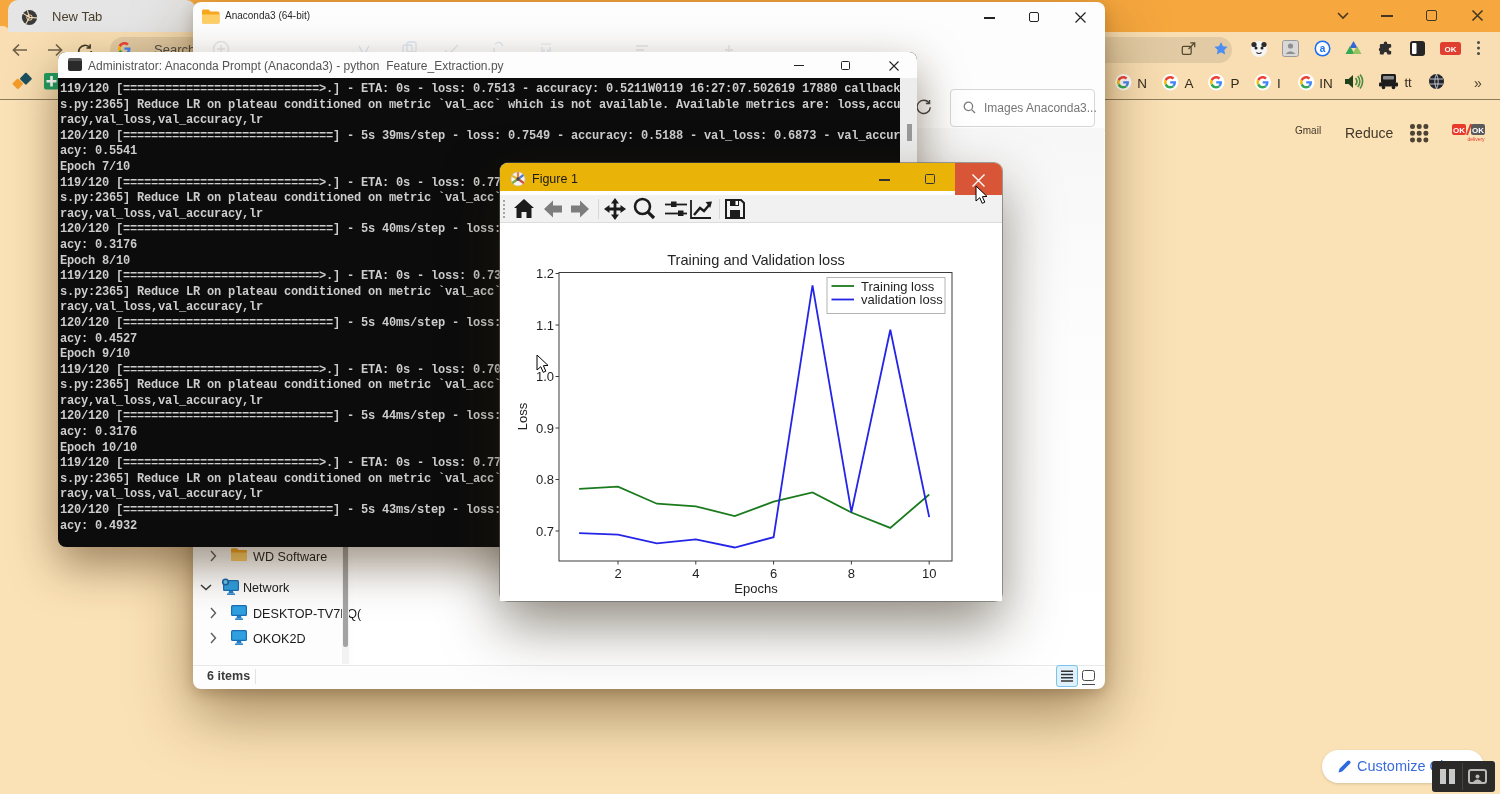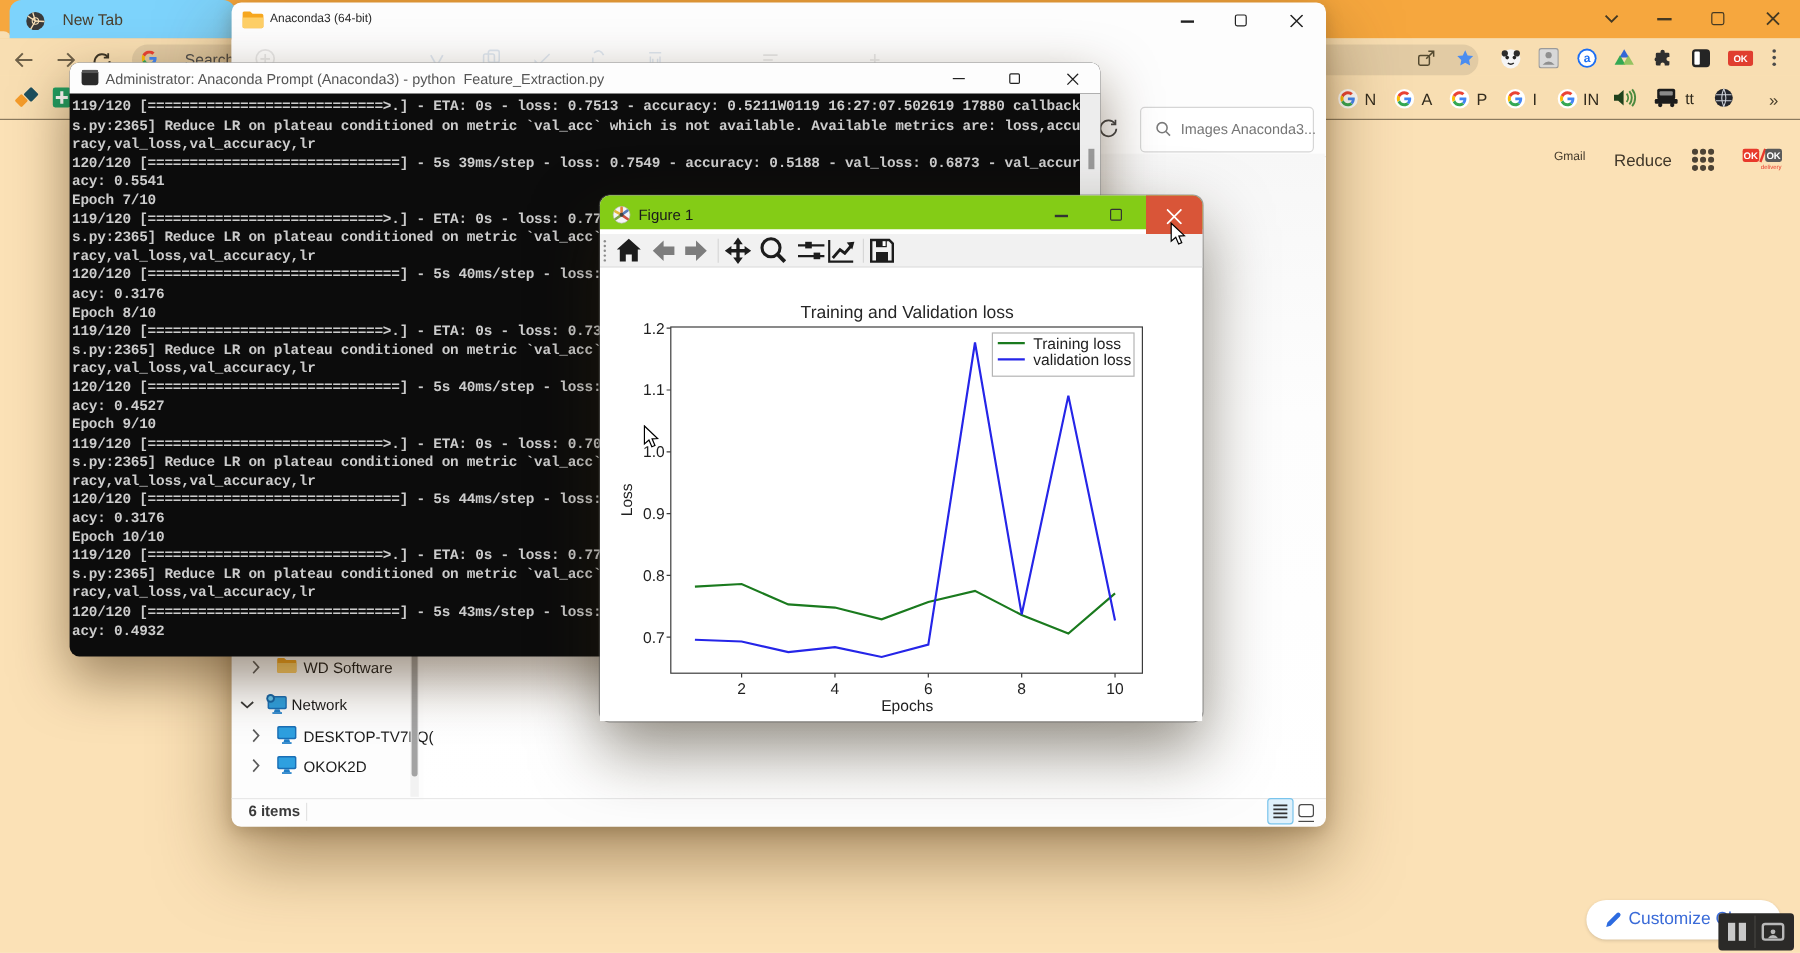--- a/index.html
+++ b/index.html
@@ -3,42 +3,42 @@
 <meta charset="utf-8">
 <style>
   * { margin:0; padding:0; box-sizing:border-box; }
   html,body { width:1500px; height:794px; overflow:hidden; font-family:"Liberation Sans", sans-serif; }
   body { position:relative; background:#fbe1b6; }
   .abs { position:absolute; }
   svg { display:block; }
 
   
   #tabbar { left:0; top:0; width:1500px; height:32px; background:#f6a73e; }
-  #tab { left:8px; top:0; width:188px; height:32px; background:#7dd3fc; border-radius:10px 10px 0 0; }
+  #tab { left:8px; top:0; width:188px; height:32px; background:#e5e5e5; border-radius:10px 10px 0 0; }
   #toolbar { left:0; top:32px; width:1500px; height:31px; background:#f8deb2; }
   #bookbar { left:0; top:63px; width:1500px; height:37px; background:#f8deb2; border-bottom:1px solid #8a7a5e; }
   .pill { background:#e2cba4; border-radius:14px; }
   #content-peach { left:0; top:101px; width:1500px; height:693px; background:#fbe1b6; }
 
   
   #explorer { left:193px; top:2px; width:912px; height:687px; background:#fdfdfd; border-radius:8px;
               box-shadow:0 25px 60px rgba(80,50,12,.5), 0 4px 14px rgba(80,50,12,.25); }
 
   
   #terminal { left:58px; top:52px; width:859px; height:495px; background:#0c0c0c; border-radius:8px;
               box-shadow:0 18px 45px rgba(60,35,8,.5); }
   #term-title { left:0; top:0; width:859px; height:26px; background:#fdfdfd; border-radius:8px 8px 0 0; }
   #term-text { left:2px; top:30px; width:841px; height:465px; overflow:hidden;
                font-family:"Liberation Mono", monospace; font-size:12px; line-height:15.6px;
                letter-spacing:-0.2px; color:#cccccc; font-weight:700; white-space:pre; }
 
   
   #figure { left:500px; top:163px; width:502px; height:438px; background:#ffffff; border-radius:8px;
             box-shadow:0 0 0 1px rgba(90,90,90,.55), 0 24px 55px rgba(40,30,10,.5); }
-  #fig-title { left:0; top:0; width:502px; height:28px; background:#84cc16; border-radius:8px 8px 0 0; }
+  #fig-title { left:0; top:0; width:502px; height:28px; background:#eab308; border-radius:8px 8px 0 0; }
   #fig-toolbar { left:0; top:32px; width:502px; height:28px; background:#f1f1f1; border-bottom:1px solid #dcdcdc; }
 </style>
 </head>
 <body>
 
 <div class="abs" id="tabbar"></div>
 <div class="abs" style="left:0;top:26px;width:9px;height:6px;background:#f8deb2;border-radius:0 6px 0 0;"></div>
 <div class="abs" id="tab">
   <svg class="abs" style="left:13px;top:9px" width="17" height="17" viewBox="0 0 17 17">
     <circle cx="8.5" cy="8.5" r="7.6" fill="#3a3a3a"></circle>

